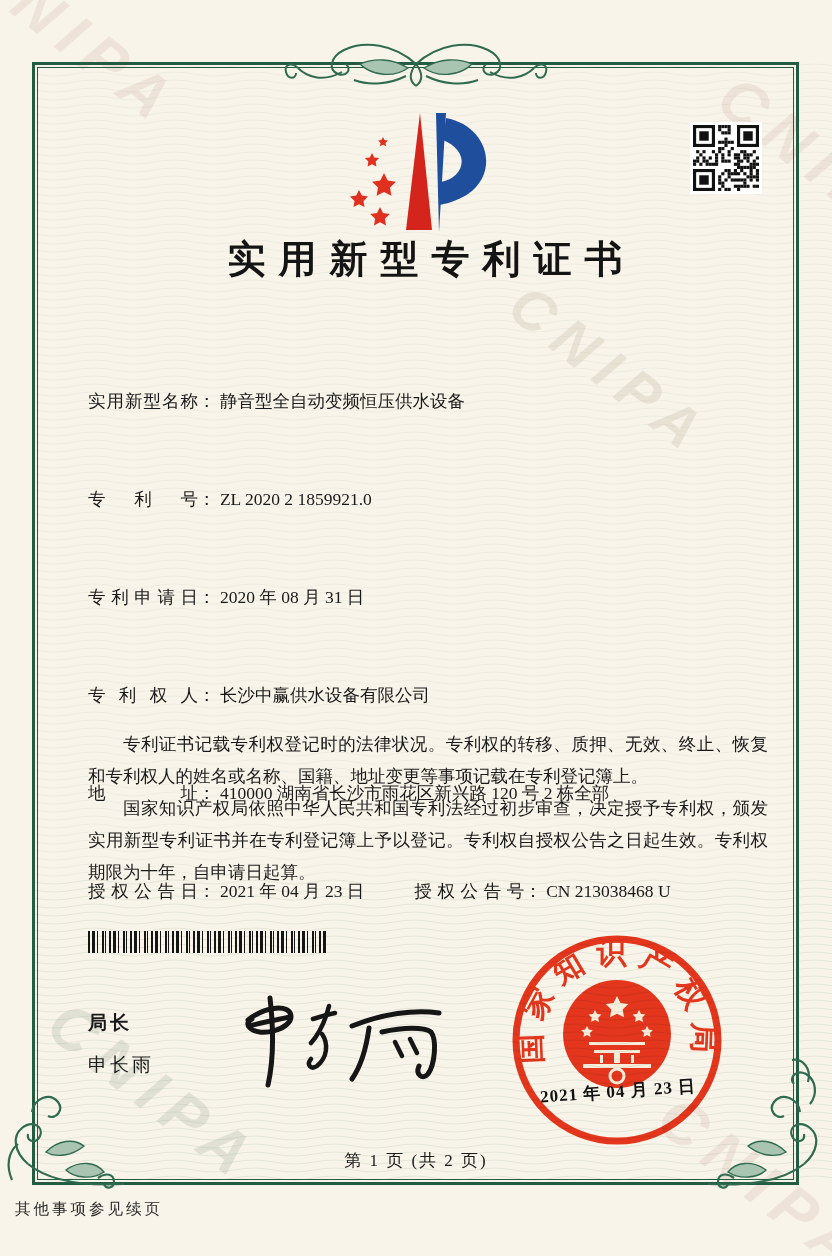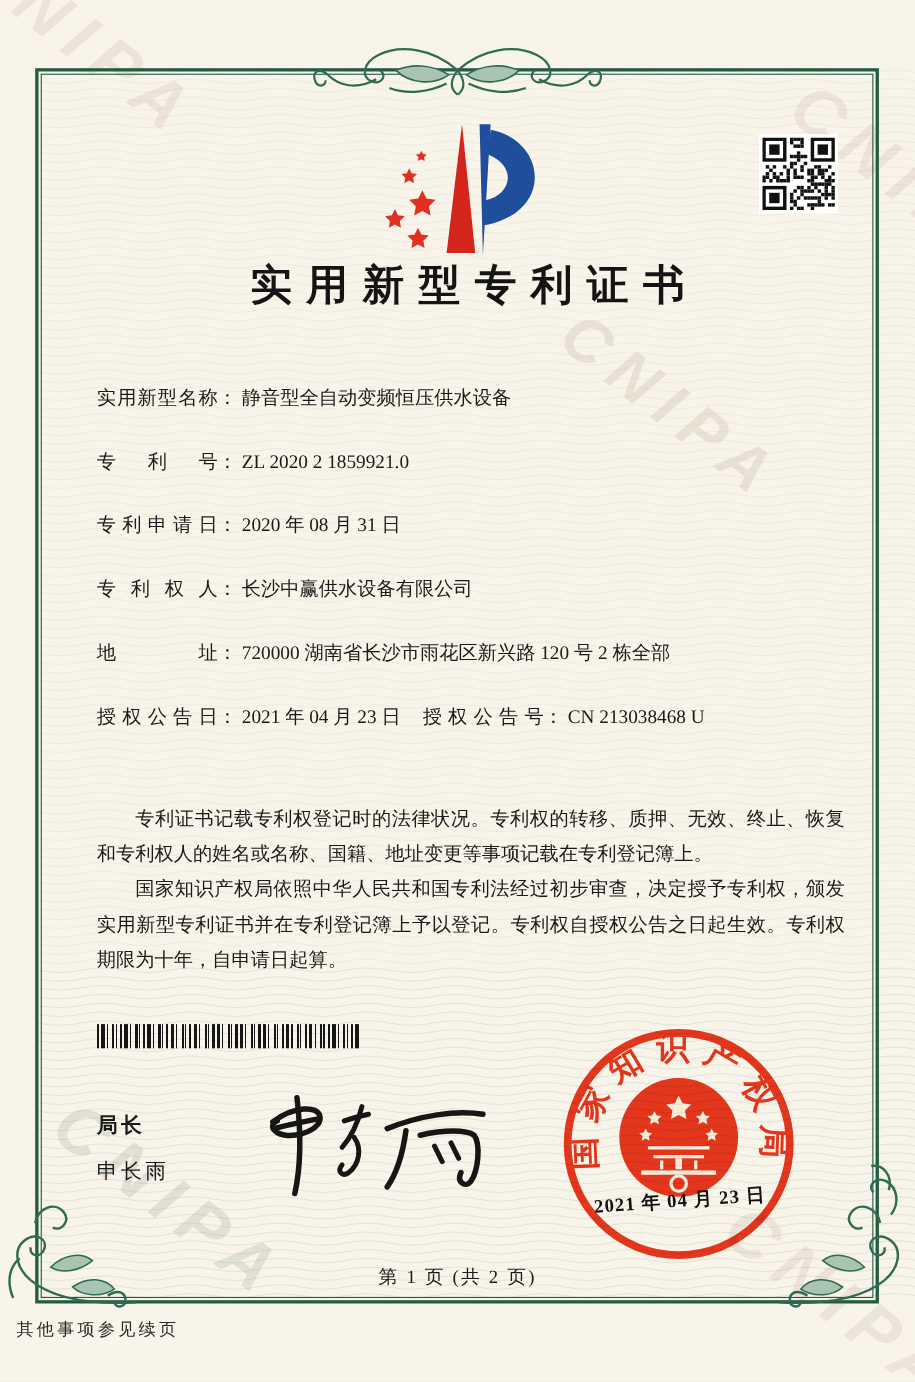--- a/index.html
+++ b/index.html
@@ -16,23 +16,23 @@
   .wm.gray{color:rgba(150,168,150,.25);}
   
   .cert-no{position:absolute;left:88px;top:116px;font-size:17px;letter-spacing:2px;}
   .logo{position:absolute;left:344px;top:110px;width:152px;height:126px;}
   .qr{position:absolute;left:690px;top:122px;width:72px;height:72px;background:#fff;padding:3px;box-sizing:border-box;}
   .qr svg{display:block;width:66px;height:66px;}
   .title{position:absolute;left:0;right:0;top:234px;text-align:center;font-size:38px;font-weight:bold;
          letter-spacing:13px;padding-left:31px;color:#141414;}
   
   .fields{position:absolute;left:88px;right:62px;top:350px;font-size:17.5px;}
-  .frow{height:58px;line-height:23px;white-space:nowrap;}
+  .frow{height:58px;line-height:23px;white-space:nowrap;margin-top:40px;}
   .lbl{display:inline-block;width:110px;text-align:justify;text-align-last:justify;vertical-align:top;}
-  .grant{display:flex;gap:20px;}
+  .grant{display:flex;gap:50px;}
   
   .body-text{position:absolute;left:88px;right:64px;top:728px;}
   .body-text p{margin:0;font-size:17.5px;line-height:32px;text-align:justify;text-indent:2em;}
   
   .barcode{position:absolute;left:88px;top:931px;width:240px;height:22px;
      background:repeating-linear-gradient(90deg,#151515 0 2px,rgba(0,0,0,0) 2px 4px,#151515 4px 7px,
      rgba(0,0,0,0) 7px 9px,#151515 9px 10px,rgba(0,0,0,0) 10px 14px,#151515 14px 16px,
      rgba(0,0,0,0) 16px 17px,#151515 17px 18px,rgba(0,0,0,0) 18px 21px);}
   .signer-title{position:absolute;left:88px;top:1010px;font-size:19px;letter-spacing:3px;font-weight:bold;}
   .signer-name{position:absolute;left:88px;top:1052px;font-size:19px;letter-spacing:3px;}
@@ -402,21 +402,21 @@
     <div class="frow">
       <span class="lbl">专利申请日</span><span>：</span>
       <span>2020 年 08 月 31 日</span>
     </div>
     <div class="frow">
       <span class="lbl">专利权人</span><span>：</span>
       <span>长沙中赢供水设备有限公司</span>
     </div>
     <div class="frow">
       <span class="lbl">地址</span><span>：</span>
-      <span>720000 湖南省长沙市雨花区新兴路 120 号 2 栋全部</span>
+      <span>410000 湖南省长沙市雨花区新兴路 120 号 2 栋全部</span>
     </div>
     <div class="frow grant">
       <div>
         <span class="lbl">授权公告日</span><span>：</span>
         <span>2021 年 04 月 23 日</span>
       </div>
       <div>
         <span class="lbl">授权公告号</span><span>：</span>
         <span>CN 213038468 U</span>
       </div>

